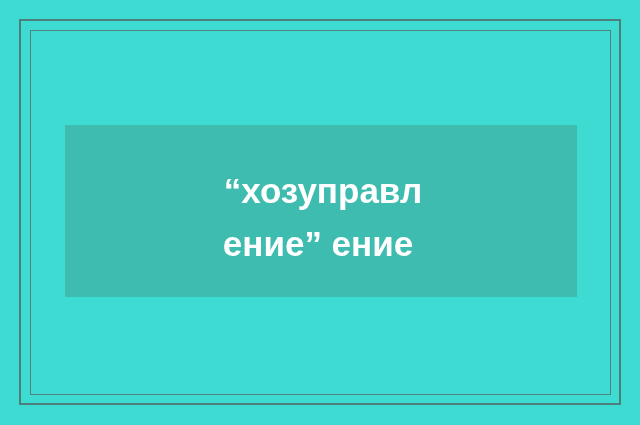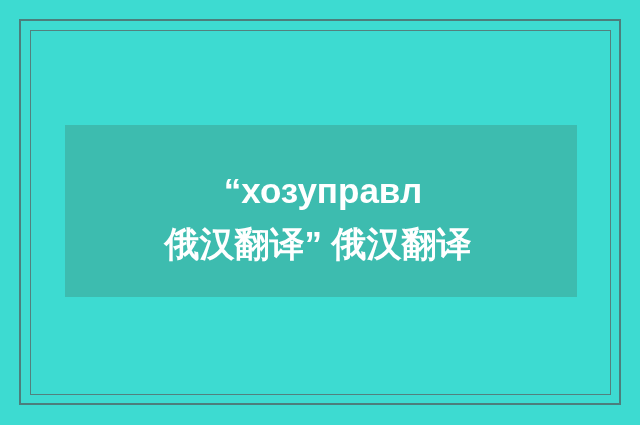--- a/index.html
+++ b/index.html
@@ -84,16 +84,16 @@
 </head>
 <body>
 
 <div id="card-root">
 
   <div id="frame-outer"></div>
   <div id="frame-inner"></div>
 
   <div id="content-panel">
     <div id="headline-line-1" class="headline-line">“хозуправл</div>
-    <div id="headline-line-2" class="headline-line">俄汉翻译” 俄汉翻译</div>
+    <div id="headline-line-2" class="headline-line">ение” ение</div>
   </div>
 
 </div>
 
 </body></html>

